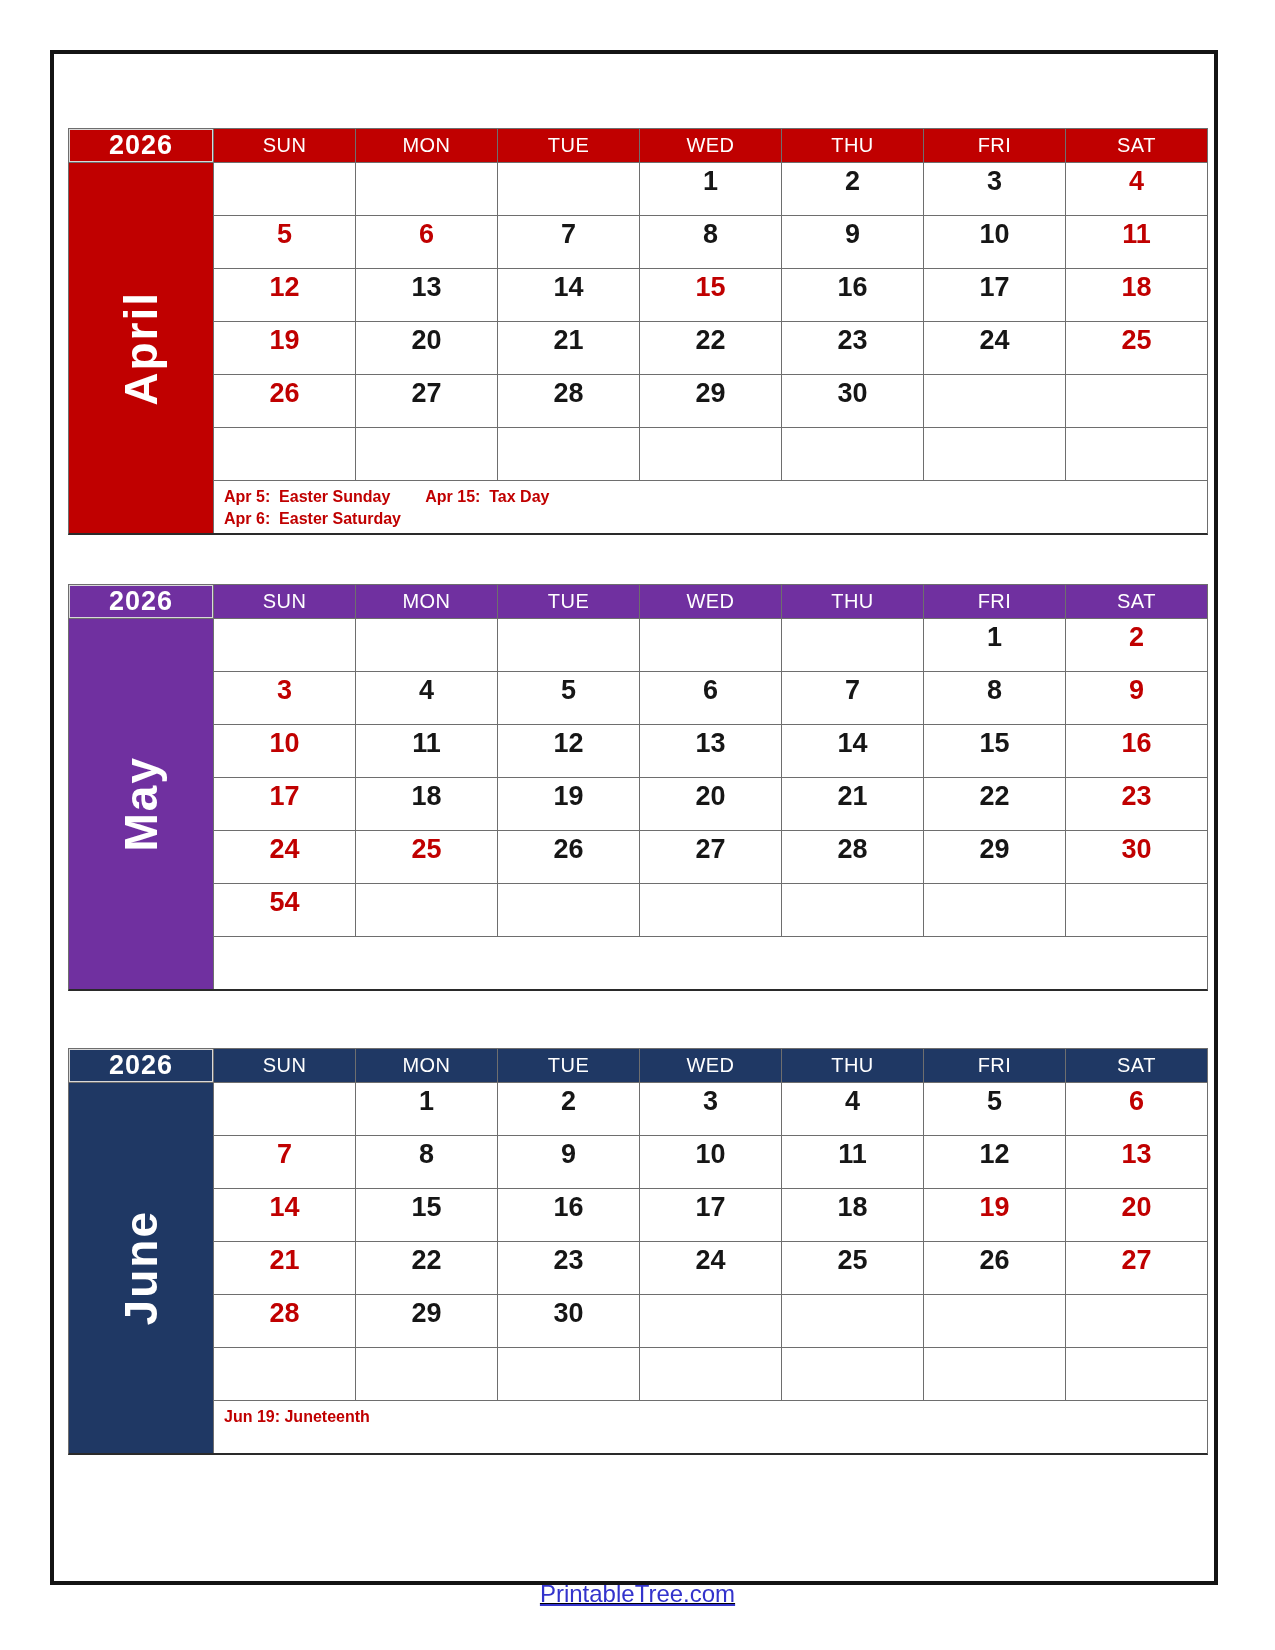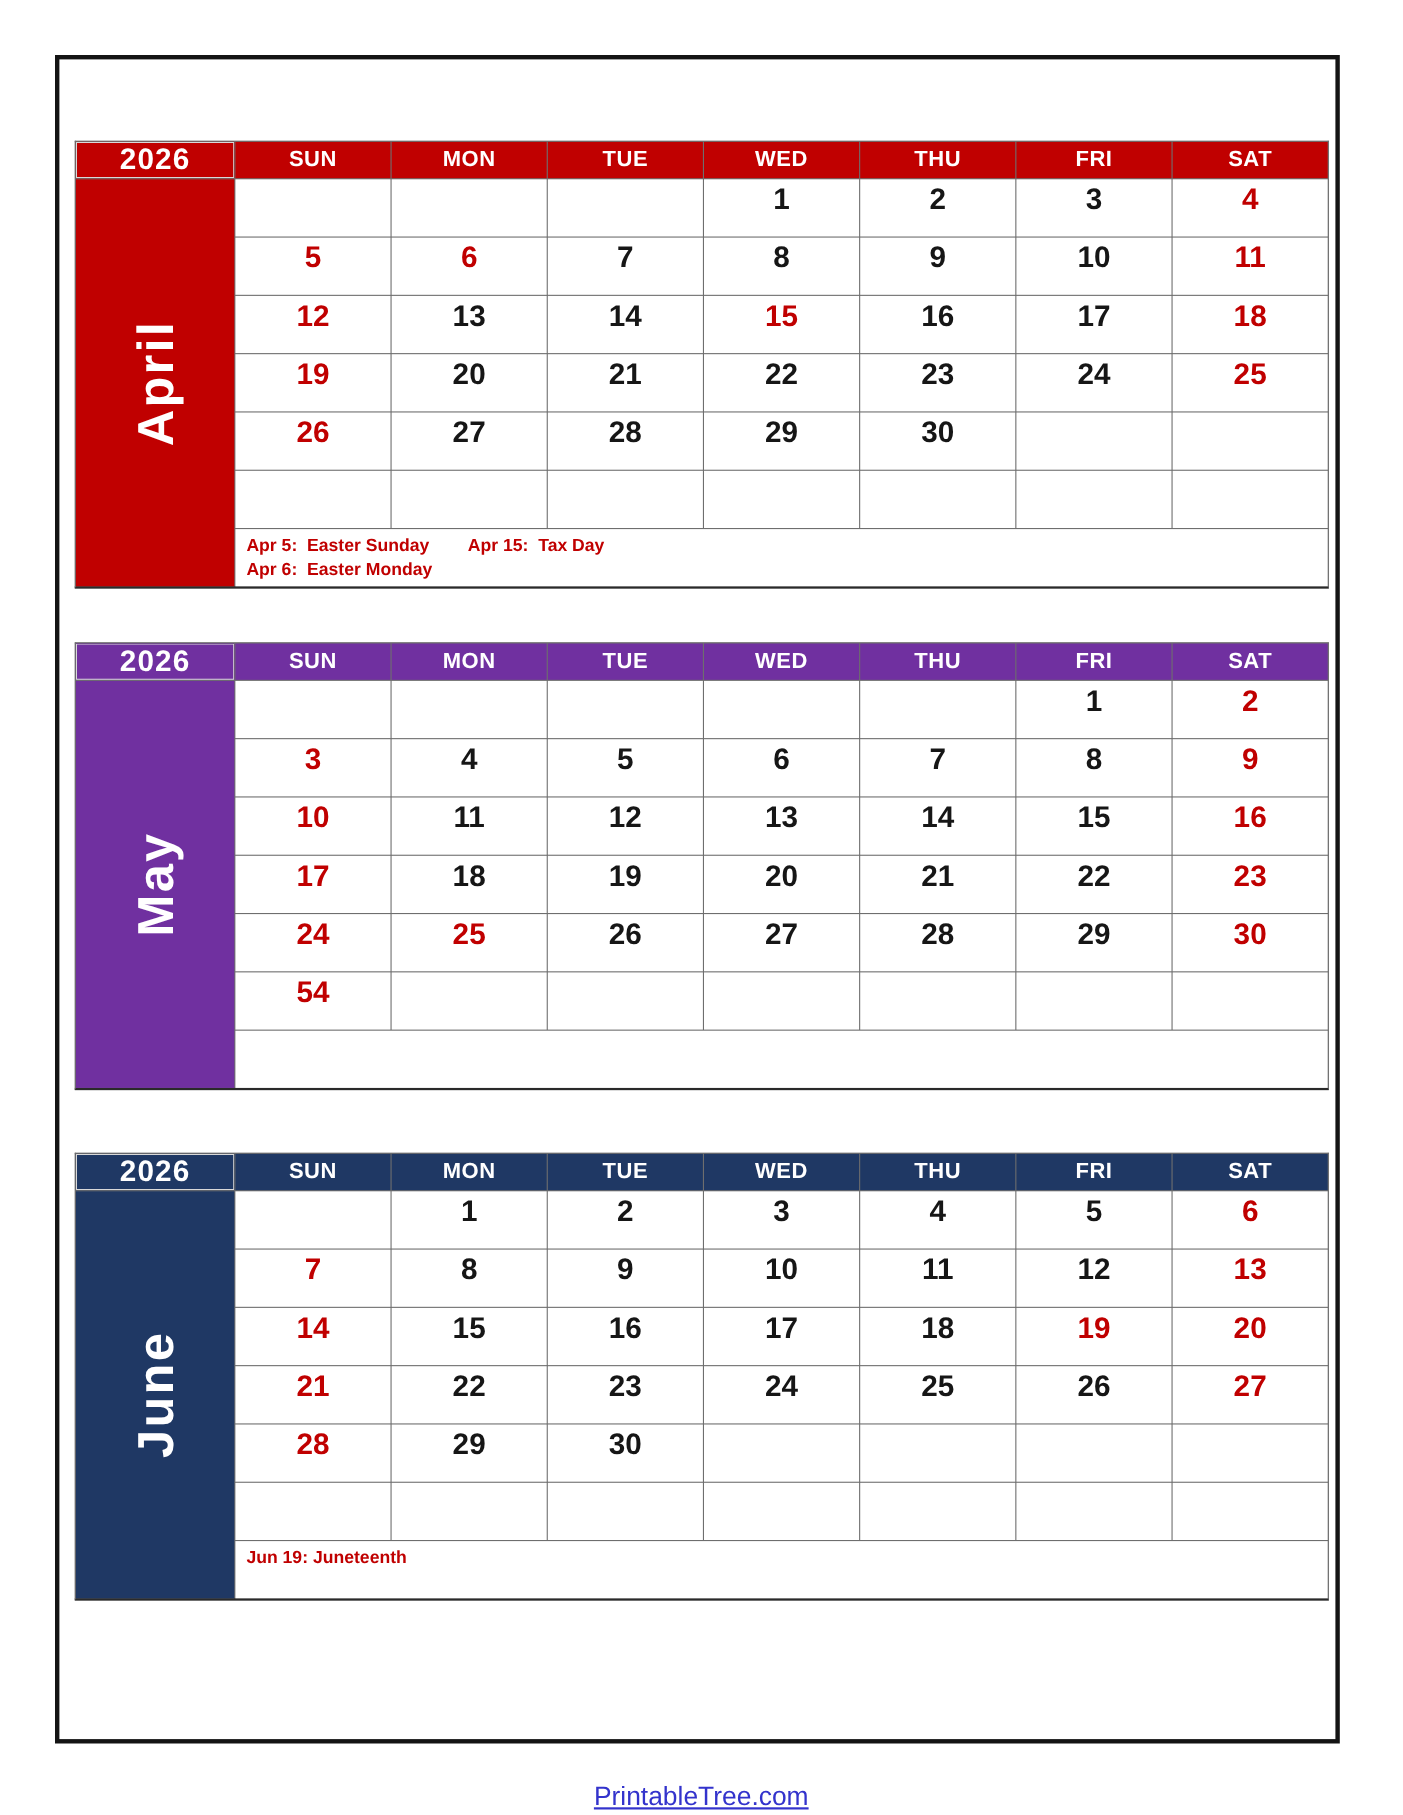--- a/index.html
+++ b/index.html
@@ -24,21 +24,21 @@
   }
   .year-cell {
     background:var(--theme,#C00000); color:#ffffff;
     display:flex; align-items:center; justify-content:center;
     font-size:27px; font-weight:bold; letter-spacing:1px;
     box-shadow:inset 0 0 0 1px #d9d9d9;
   }
   .day-head {
     background:var(--theme,#C00000); color:#ffffff;
     display:flex; align-items:center; justify-content:center;
-    font-size:20px; font-weight:bold; letter-spacing:0.5px;
+    font-size:20px; font-weight:normal; letter-spacing:0.5px;
   }
   .sidebar {
     grid-column:1; grid-row:2 / 9;
     background:var(--theme,#C00000);
     display:flex; align-items:center; justify-content:center;
   }
   .month-name {
     writing-mode:vertical-rl; transform:rotate(180deg);
     color:#ffffff; font-size:46px; font-weight:bold; letter-spacing:2px;
   }
@@ -50,21 +50,21 @@
   .date-cell.red { color:var(--date-red,#C00000); }
   .holidays {
     grid-column:2 / 9; grid-row:8;
     background:#ffffff; padding:5px 4px 0 10px; box-sizing:border-box;
   }
   .holiday-line {
     color:var(--holiday-red,#C00000);
     font-size:16px; font-weight:bold; line-height:22px;
     white-space:pre;
   }
-  .footer { position:absolute; left:0; top:1620px; width:100%; text-align:center; }
+  .footer { position:absolute; left:0; top:1580px; width:100%; text-align:center;text-decoration:underline; }
   .footer a {
     color:var(--footer-blue,#3333CC); font-size:24px;
     text-decoration:underline; cursor:pointer;
   }
 </style>
 </head>
 <body>
 
 <div class="page">
   <div class="frame"></div>
@@ -118,21 +118,21 @@
       <div class="date-cell"></div>
       <div class="date-cell"></div>
       <div class="date-cell"></div>
       <div class="date-cell"></div>
       <div class="date-cell"></div>
       <div class="date-cell"></div>
       <div class="date-cell"></div>
       <div class="date-cell"></div>
       <div class="holidays">
         <div class="holiday-line">Apr 5:  Easter Sunday        Apr 15:  Tax Day</div>
-        <div class="holiday-line">Apr 6:  Easter Monday</div>
+        <div class="holiday-line">Apr 6:  Easter Saturday</div>
       </div>
   </section>
 
   <section class="month-table" style="top: 584px; --theme: #7030A0;">
     <div class="year-cell">2026</div>
     <div class="day-head">SUN</div>
     <div class="day-head">MON</div>
     <div class="day-head">TUE</div>
     <div class="day-head">WED</div>
     <div class="day-head">THU</div>

